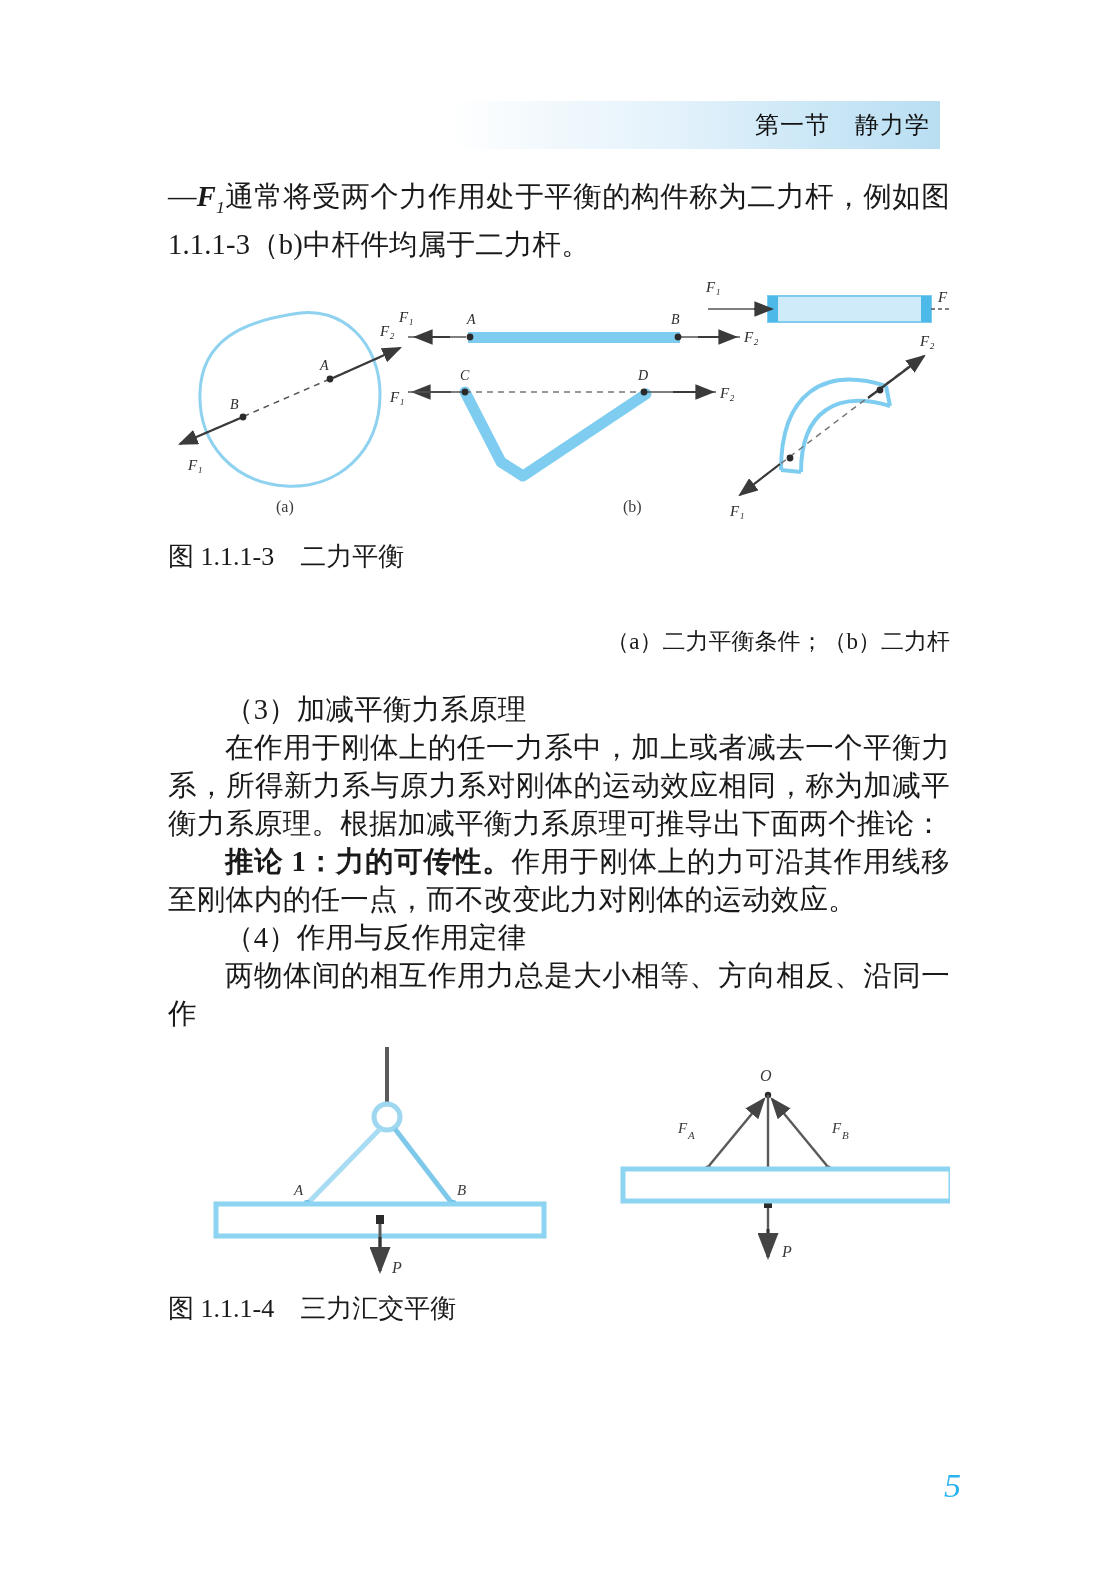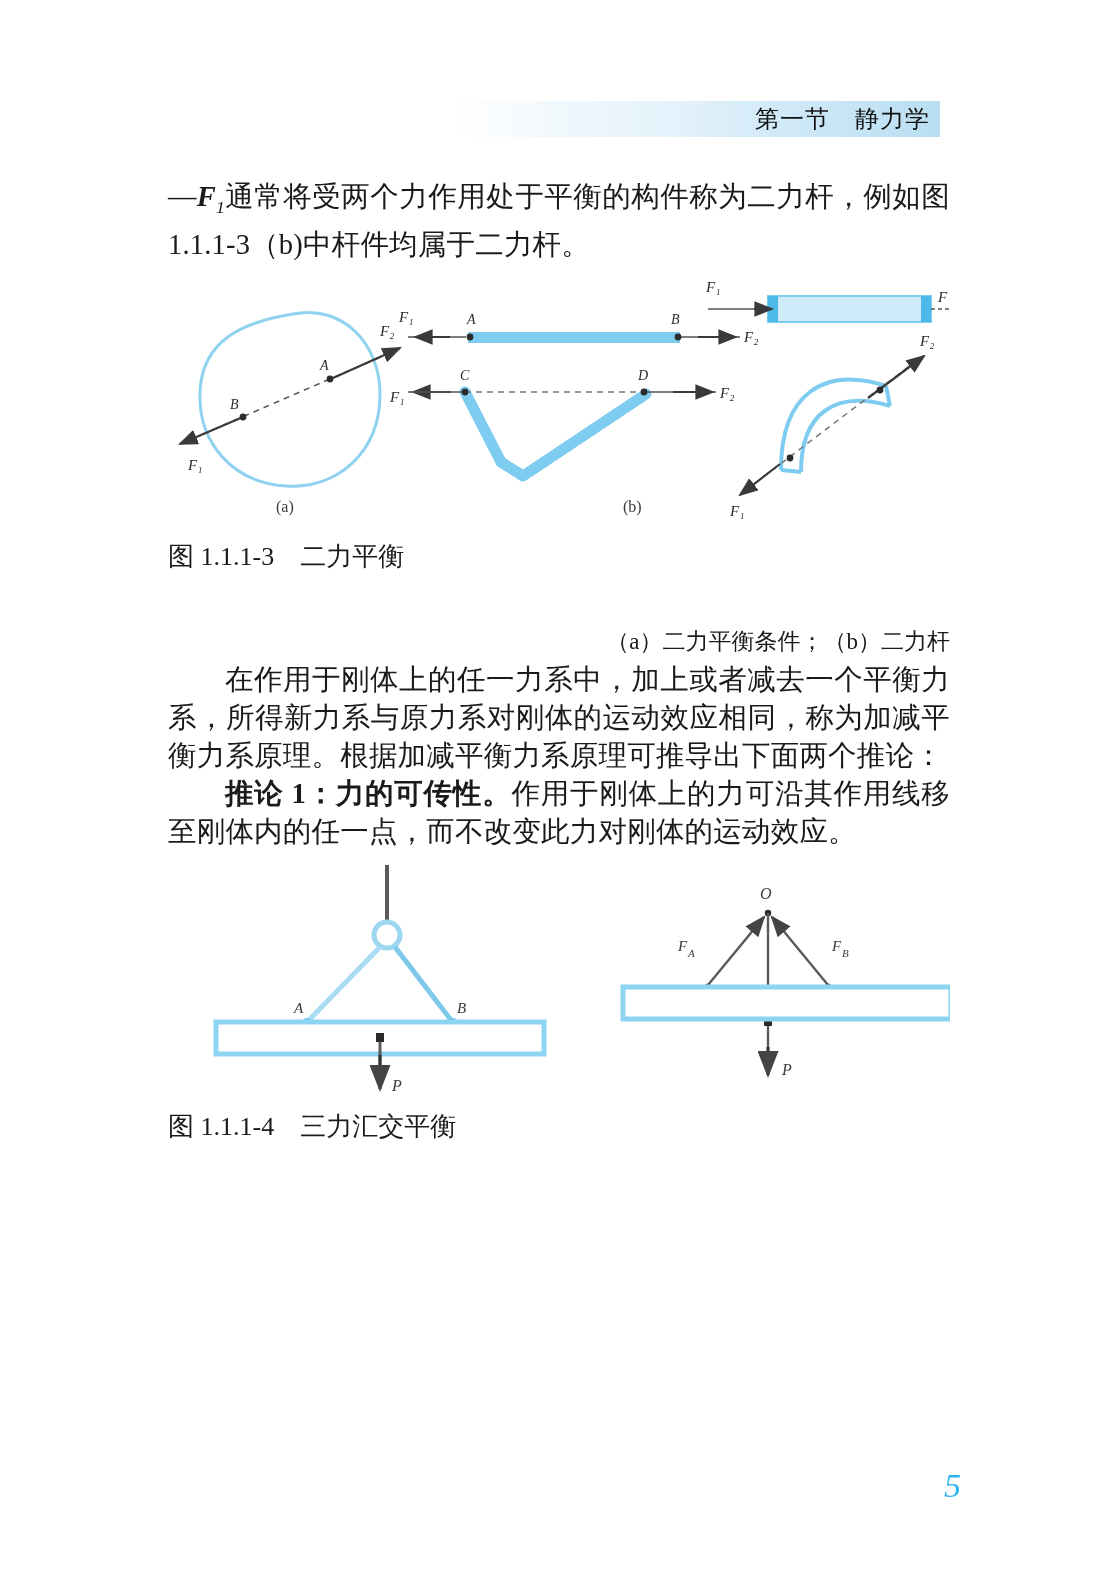--- a/index.html
+++ b/index.html
@@ -15,21 +15,21 @@
     color: #1a1a1a;
     overflow: hidden;
   }
 
   
   .header-band {
     position: absolute;
     left: 451px;
     top: 101px;
     width: 489px;
-    height: 36px;
+    height: 48px;
     background: linear-gradient(to right, #ffffff 0%, #f2f9fd 18%, #e3f2fb 45%, #ccе8f7 70%, #b9def2 100%);
     background: linear-gradient(to right, #ffffff 0%, #f3f9fd 18%, #e4f2fb 45%, #cde8f7 72%, #b9def2 100%);
   }
   .header-title {
     position: absolute;
     right: 10px;
     top: 50%;
     transform: translateY(-50%);
     font-family: "Liberation Sans", "DejaVu Sans", sans-serif;
     font-size: 24px;
@@ -177,25 +177,28 @@
         <circle cx="712" cy="116" r="3.4" fill="#2b2b2b"></circle>
       </g>
       <text x="562" y="242" font-size="15" font-style="italic" font-family="Liberation Serif, serif" fill="#2b2b2b">F₁</text>
       <text x="752" y="72" font-size="15" font-style="italic" font-family="Liberation Serif, serif" fill="#2b2b2b">F₂</text>
     </svg>
   </div>
 
   <div class="fig-caption">图 1.1.1-3　二力平衡</div>
   <div class="fig-subcaption">（a）二力平衡条件；（b）二力杆</div>
 
+  <p class="para indent" style="margin-top:30px;">（3）加减平衡力系原理</p>
   <p class="para indent">在作用于刚体上的任一力系中，加上或者减去一个平衡力系，所得新力系与原力系对刚体的运动效应相同，称为加减平衡力系原理。根据加减平衡力系原理可推导出下面两个推论：</p>
 
   <p class="para indent"><span class="bold">推论 1：力的可传性。</span><span>作用于刚体上的力可沿其作用线移至刚体内的任一点，而不改变此力对刚体的运动效应。</span></p>
 
 
+  <p class="para indent">（4）作用与反作用定律</p>
+  <p class="para indent">两物体间的相互作用力总是大小相等、方向相反、沿同一作</p>
 
   <div style="position:relative;width:782px;height:235px;margin-top:14px;">
     <svg width="782" height="230" viewBox="0 0 782 230">
       <defs>
         <marker id="ah2" markerWidth="9" markerHeight="7" refX="8" refY="3.5" orient="auto">
           <polygon points="0 0, 9 3.5, 0 7" fill="#444"></polygon>
         </marker>
       </defs>
 
       <g>

